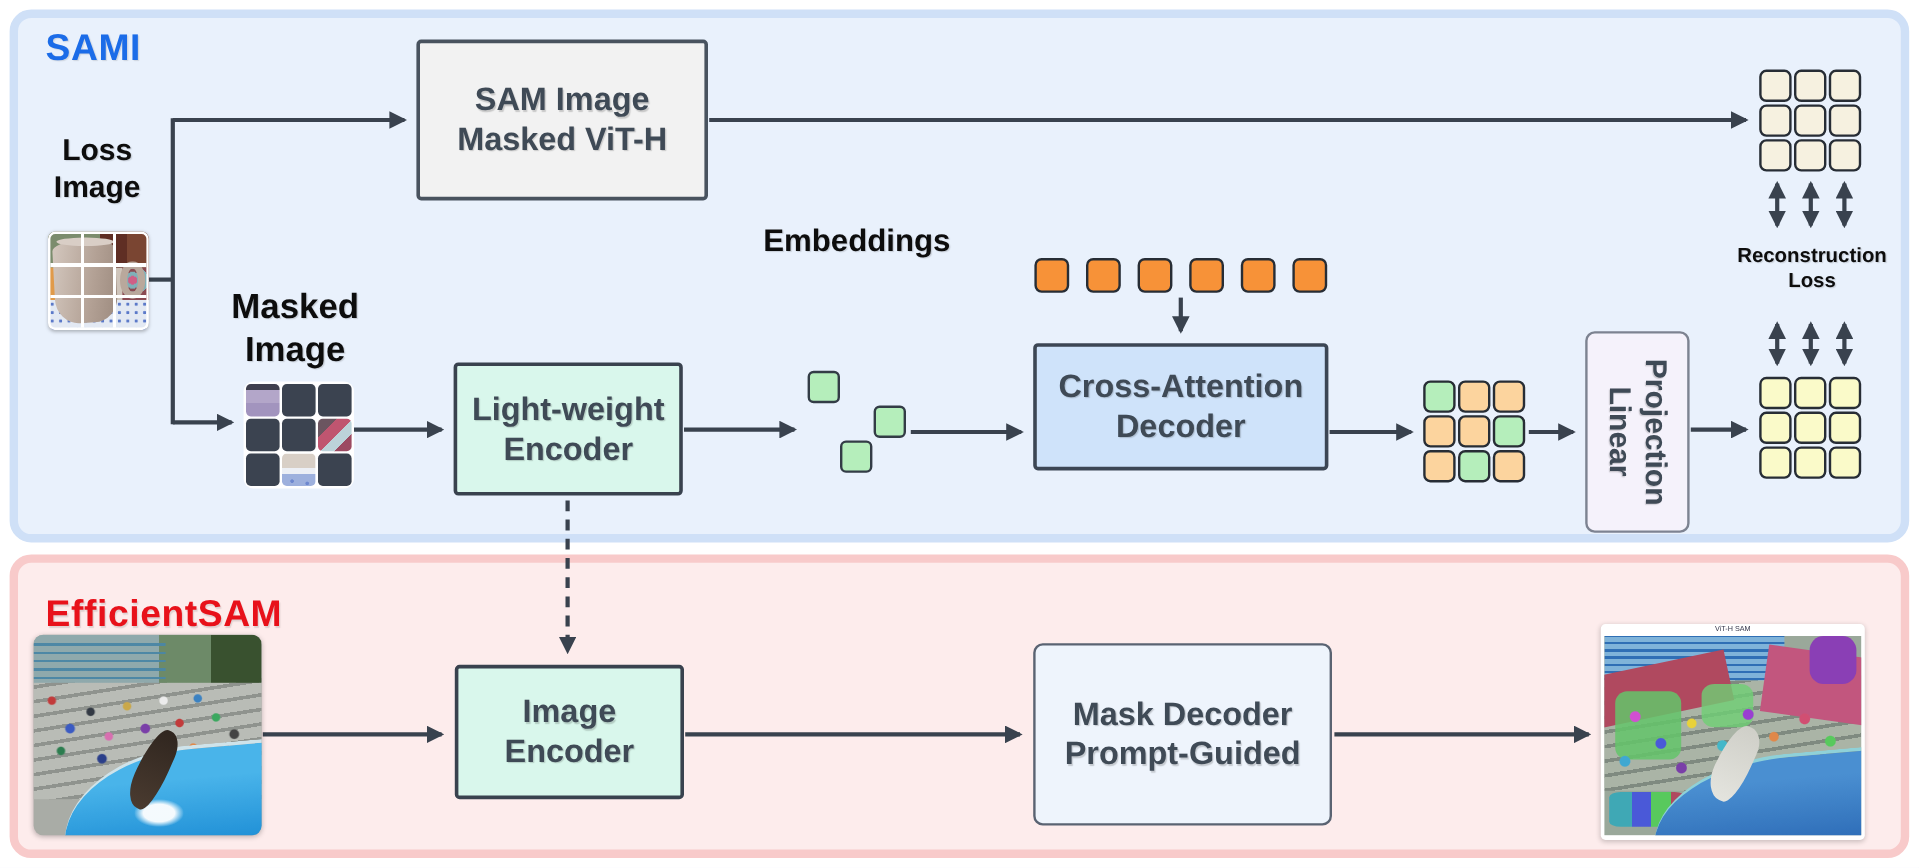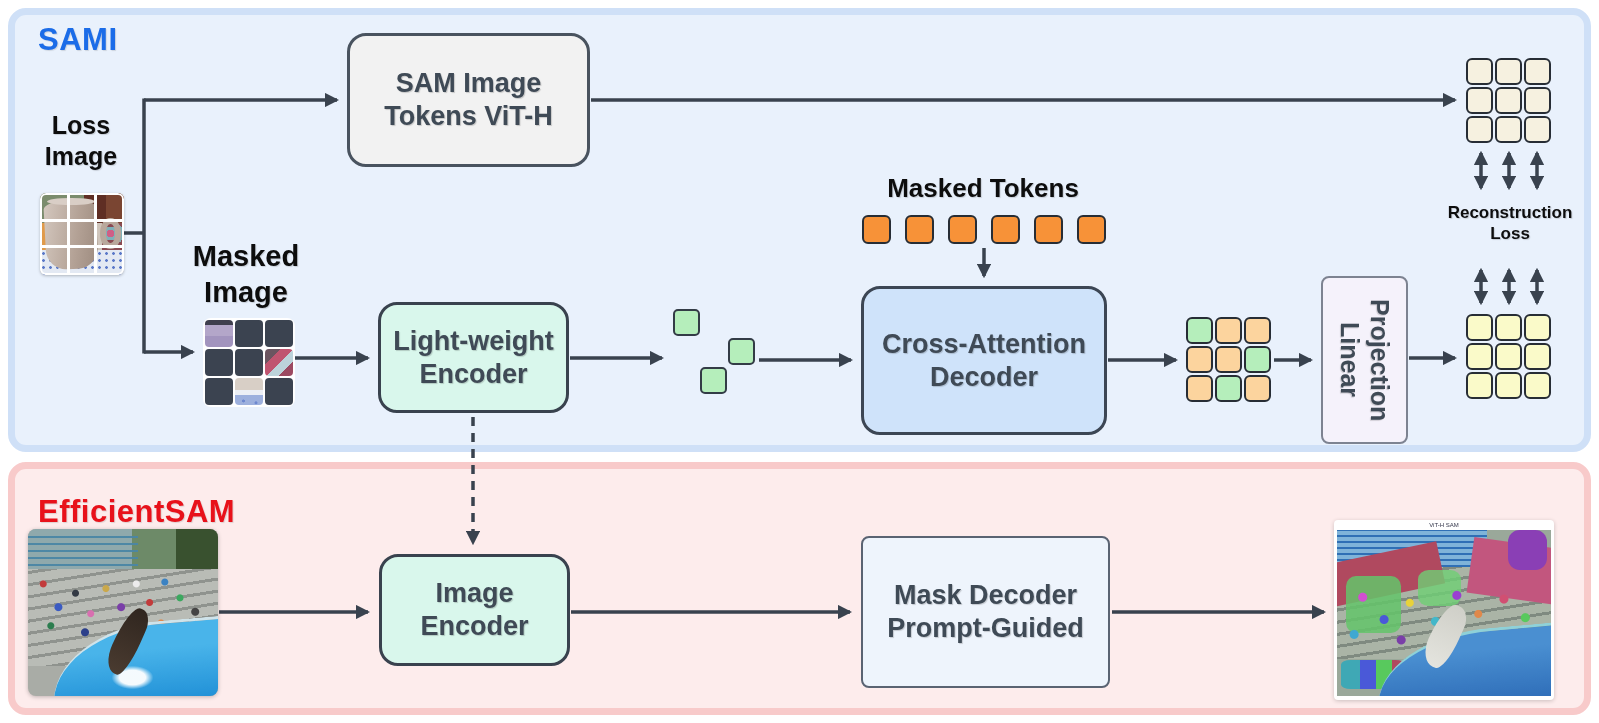--- a/index.html
+++ b/index.html
@@ -7,26 +7,26 @@
 
   
   .panel{position:absolute;box-sizing:border-box;border-radius:18px;}
   #sami-panel{left:8px;top:8px;width:1583px;height:444px;background:#e9f1fc;border:7px solid #cfe0f7;}
   #esam-panel{left:8px;top:462px;width:1583px;height:253px;background:#fdecec;border:7px solid #f8caca;}
   .panel-title{position:absolute;font-weight:bold;font-size:31px;letter-spacing:.5px;text-shadow:1px 1px 1px rgba(0,0,0,.12);}
   #sami-title{left:38px;top:22px;color:#1b6ce8;}
   #esam-title{left:38px;top:494px;color:#e8111a;}
 
   
-  .fbox{position:absolute;box-sizing:border-box;border-radius:19px;display:flex;flex-direction:column;
+  .fbox{position:absolute;box-sizing:border-box;border-radius:4px;display:flex;flex-direction:column;
         align-items:center;justify-content:center;text-align:center;font-weight:bold;color:#3f4a56;
         font-size:27px;line-height:1.22;text-shadow:1px 1px 1px rgba(0,0,0,.18);}
   #sam-encoder-box{left:347px;top:33px;width:243px;height:134px;background:#f2f2f2;border:3px solid #49535f;}
   #lw-encoder-box{left:378px;top:302px;width:191px;height:111px;background:#d9f7ec;border:3px solid #39424e;}
-  #ca-decoder-box{left:861px;top:286px;width:246px;height:149px;background:#cfe3fa;border:3px solid #3c4654;}
+  #ca-decoder-box{left:861px;top:286px;width:246px;height:106px;background:#cfe3fa;border:3px solid #3c4654;}
   #linear-proj-box{left:1321px;top:276px;width:87px;height:168px;background:#f5f2fb;border:2px solid #7d8391;border-radius:8px;
         writing-mode:vertical-lr;font-size:25px;}
   #img-encoder-box{left:379px;top:554px;width:191px;height:112px;background:#d9f7ec;border:3px solid #39424e;}
   #mask-decoder-box{left:861px;top:536px;width:249px;height:152px;background:#eef4fc;border:2.5px solid #5a6372;border-radius:8px;}
 
   
   .flabel{position:absolute;font-weight:bold;color:#0d0d0d;text-align:center;line-height:1.25;
           text-shadow:1px 1px 1px rgba(0,0,0,.15);}
   #input-image-label{left:26px;top:110px;width:110px;font-size:25px;}
   #masked-image-label{left:186px;top:238px;width:120px;font-size:29px;}
@@ -194,22 +194,22 @@
 
   <div id="input-image-label" class="flabel">
     <div>Loss</div>
     <div>Image</div>
   </div>
   <div id="masked-image-label" class="flabel">
     <div>Masked</div>
     <div>Image</div>
   </div>
   <div id="unmasked-emb-label" class="flabel">
-  </div>
-  <div id="masked-tokens-label" class="flabel">Masked Tokens</div>
+    <div>Embeddings</div>
+  </div>
   <div id="recon-loss-label" class="flabel">
     <div>Reconstruction</div>
     <div>Loss</div>
   </div>
 
   <div id="mug-photo">
     <div class="mug-top"></div>
     <div class="mug-fabric"></div>
     <div class="mug-orange"></div>
     <div class="mug-midright"></div>
@@ -226,21 +226,21 @@
       <div class="cell" style="background: rgb(59, 67, 80);"></div>
       <div class="cell" style="background: rgb(59, 67, 80);"></div>
       <div class="cell patch_glass"></div>
       <div class="cell" style="background: rgb(59, 67, 80);"></div>
       <div class="cell patch_mug_bottom"></div>
       <div class="cell" style="background: rgb(59, 67, 80);"></div>
     </div>
 
   <div id="sam-encoder-box" class="fbox">
     <div>SAM Image</div>
-    <div>Tokens ViT-H</div>
+    <div>Masked ViT-H</div>
   </div>
   <div id="lw-encoder-box" class="fbox">
     <div>Light-weight</div>
     <div>Encoder</div>
   </div>
   <div id="ca-decoder-box" class="fbox">
     <div>Cross-Attention</div>
     <div>Decoder</div>
   </div>
   <div id="linear-proj-box" class="fbox">

